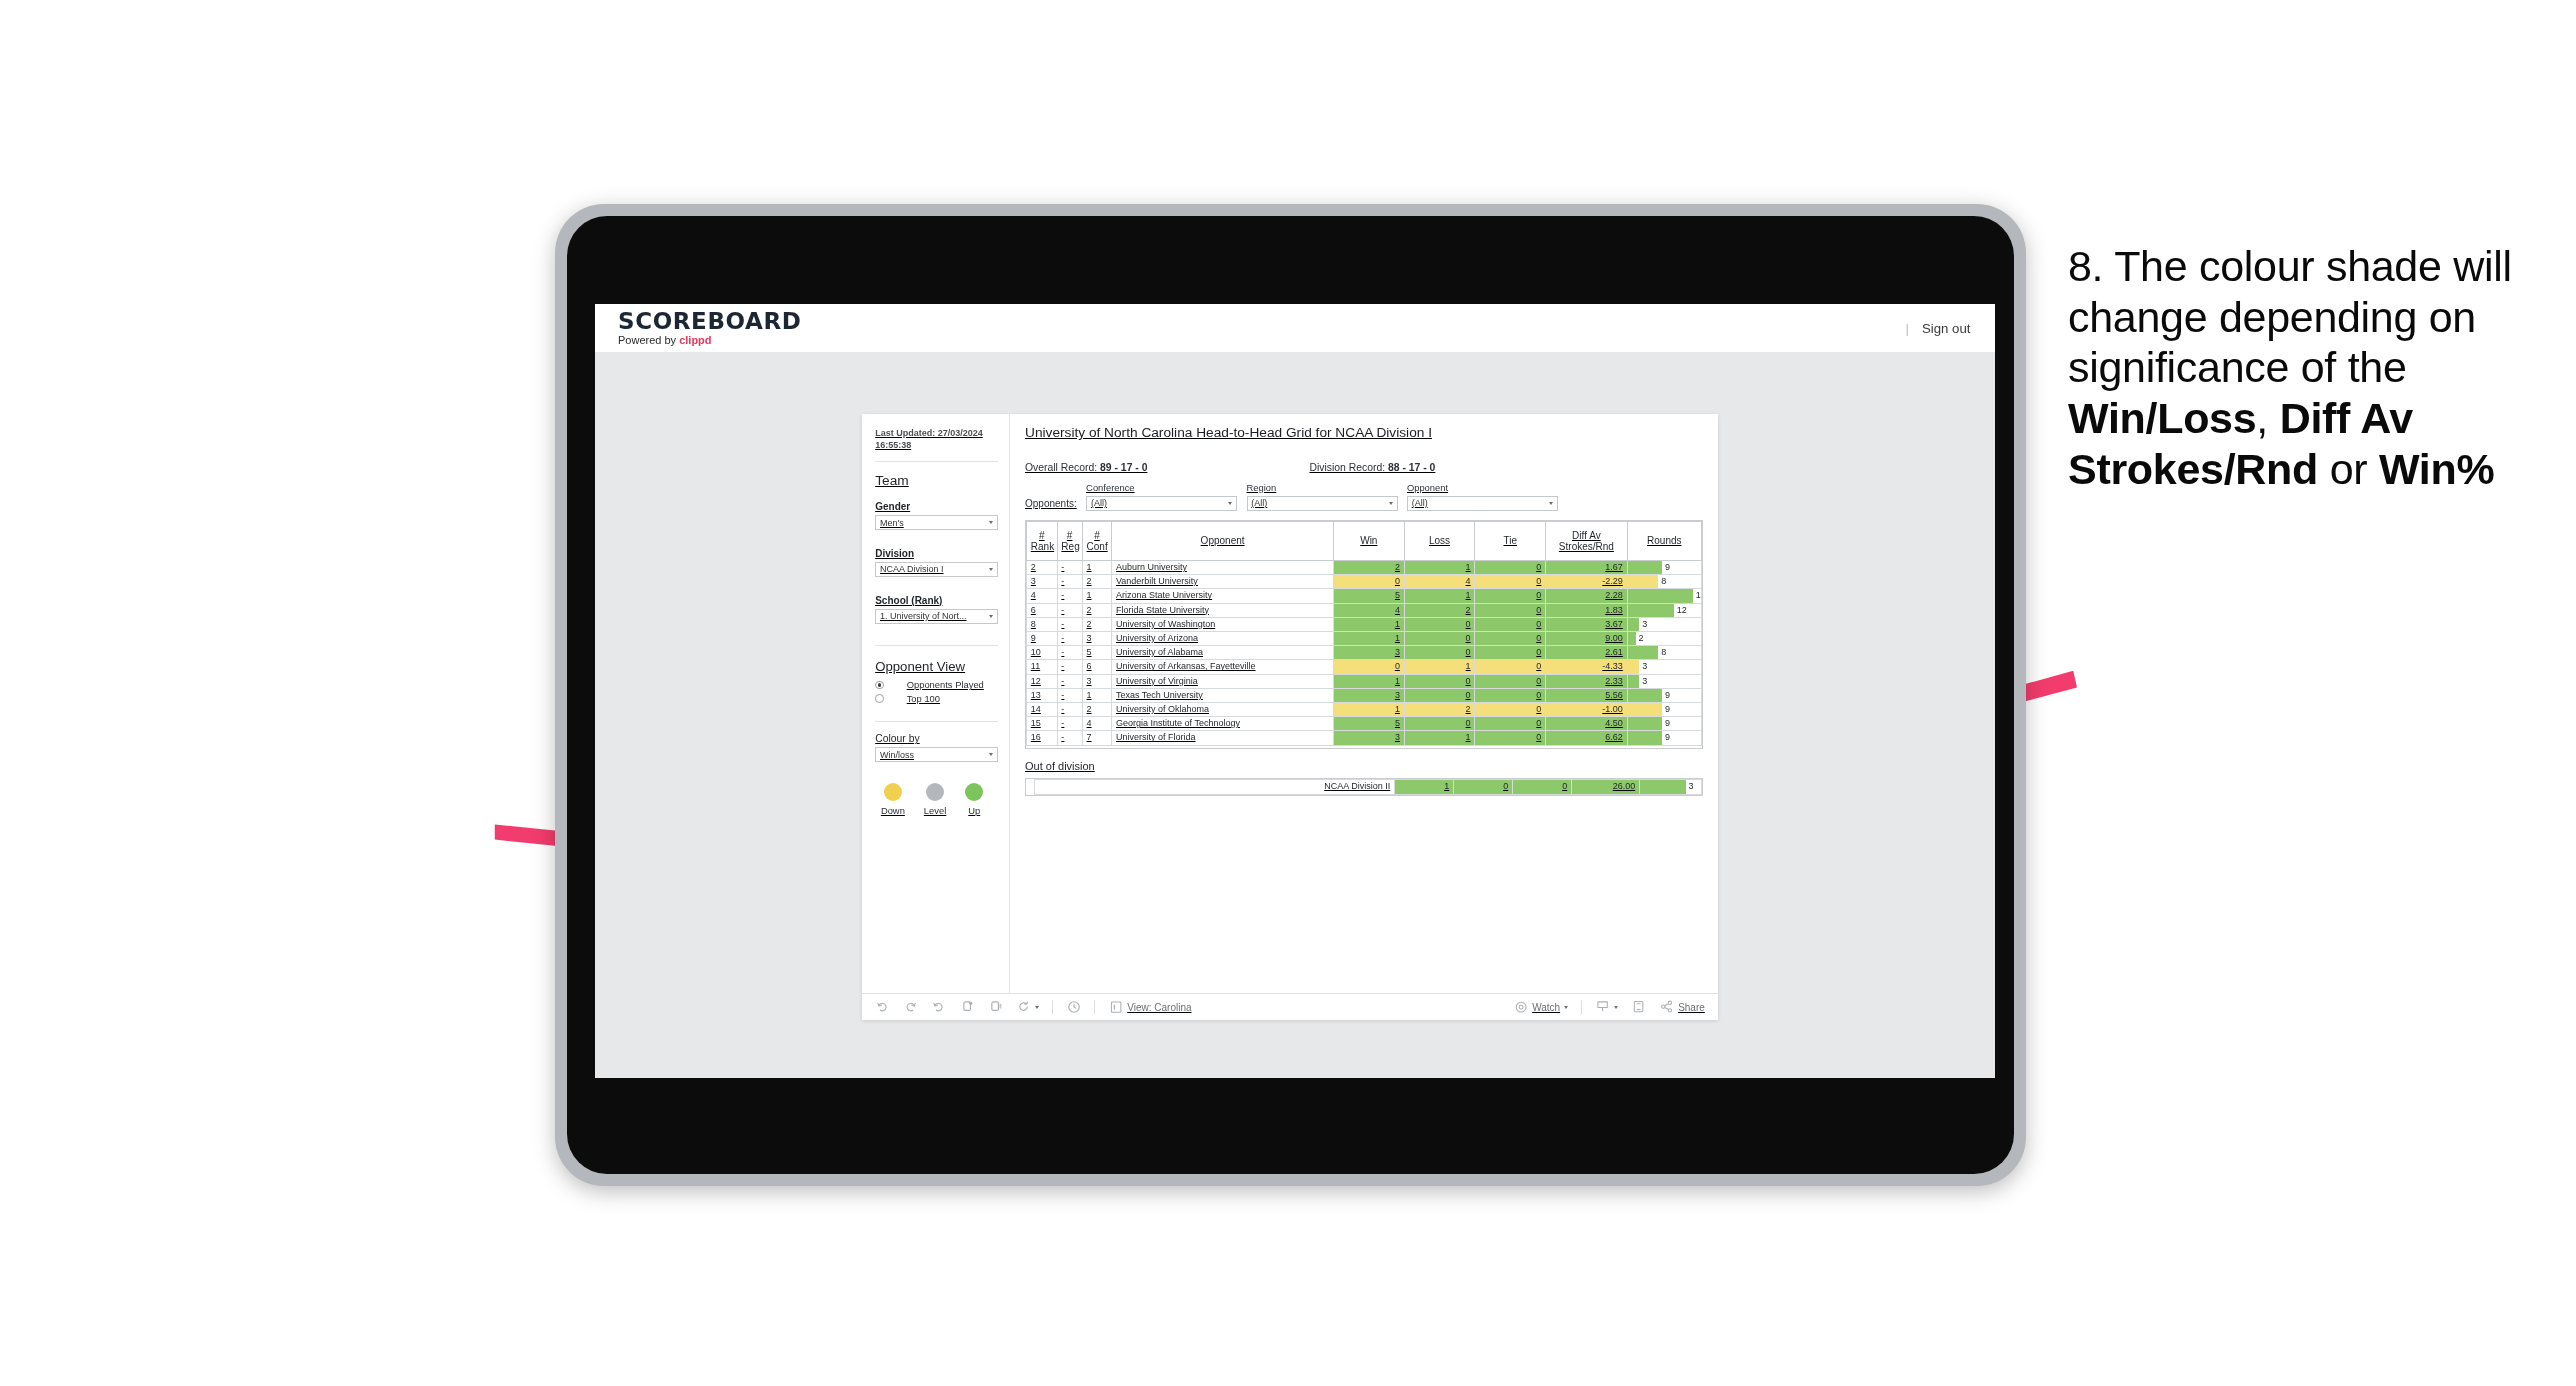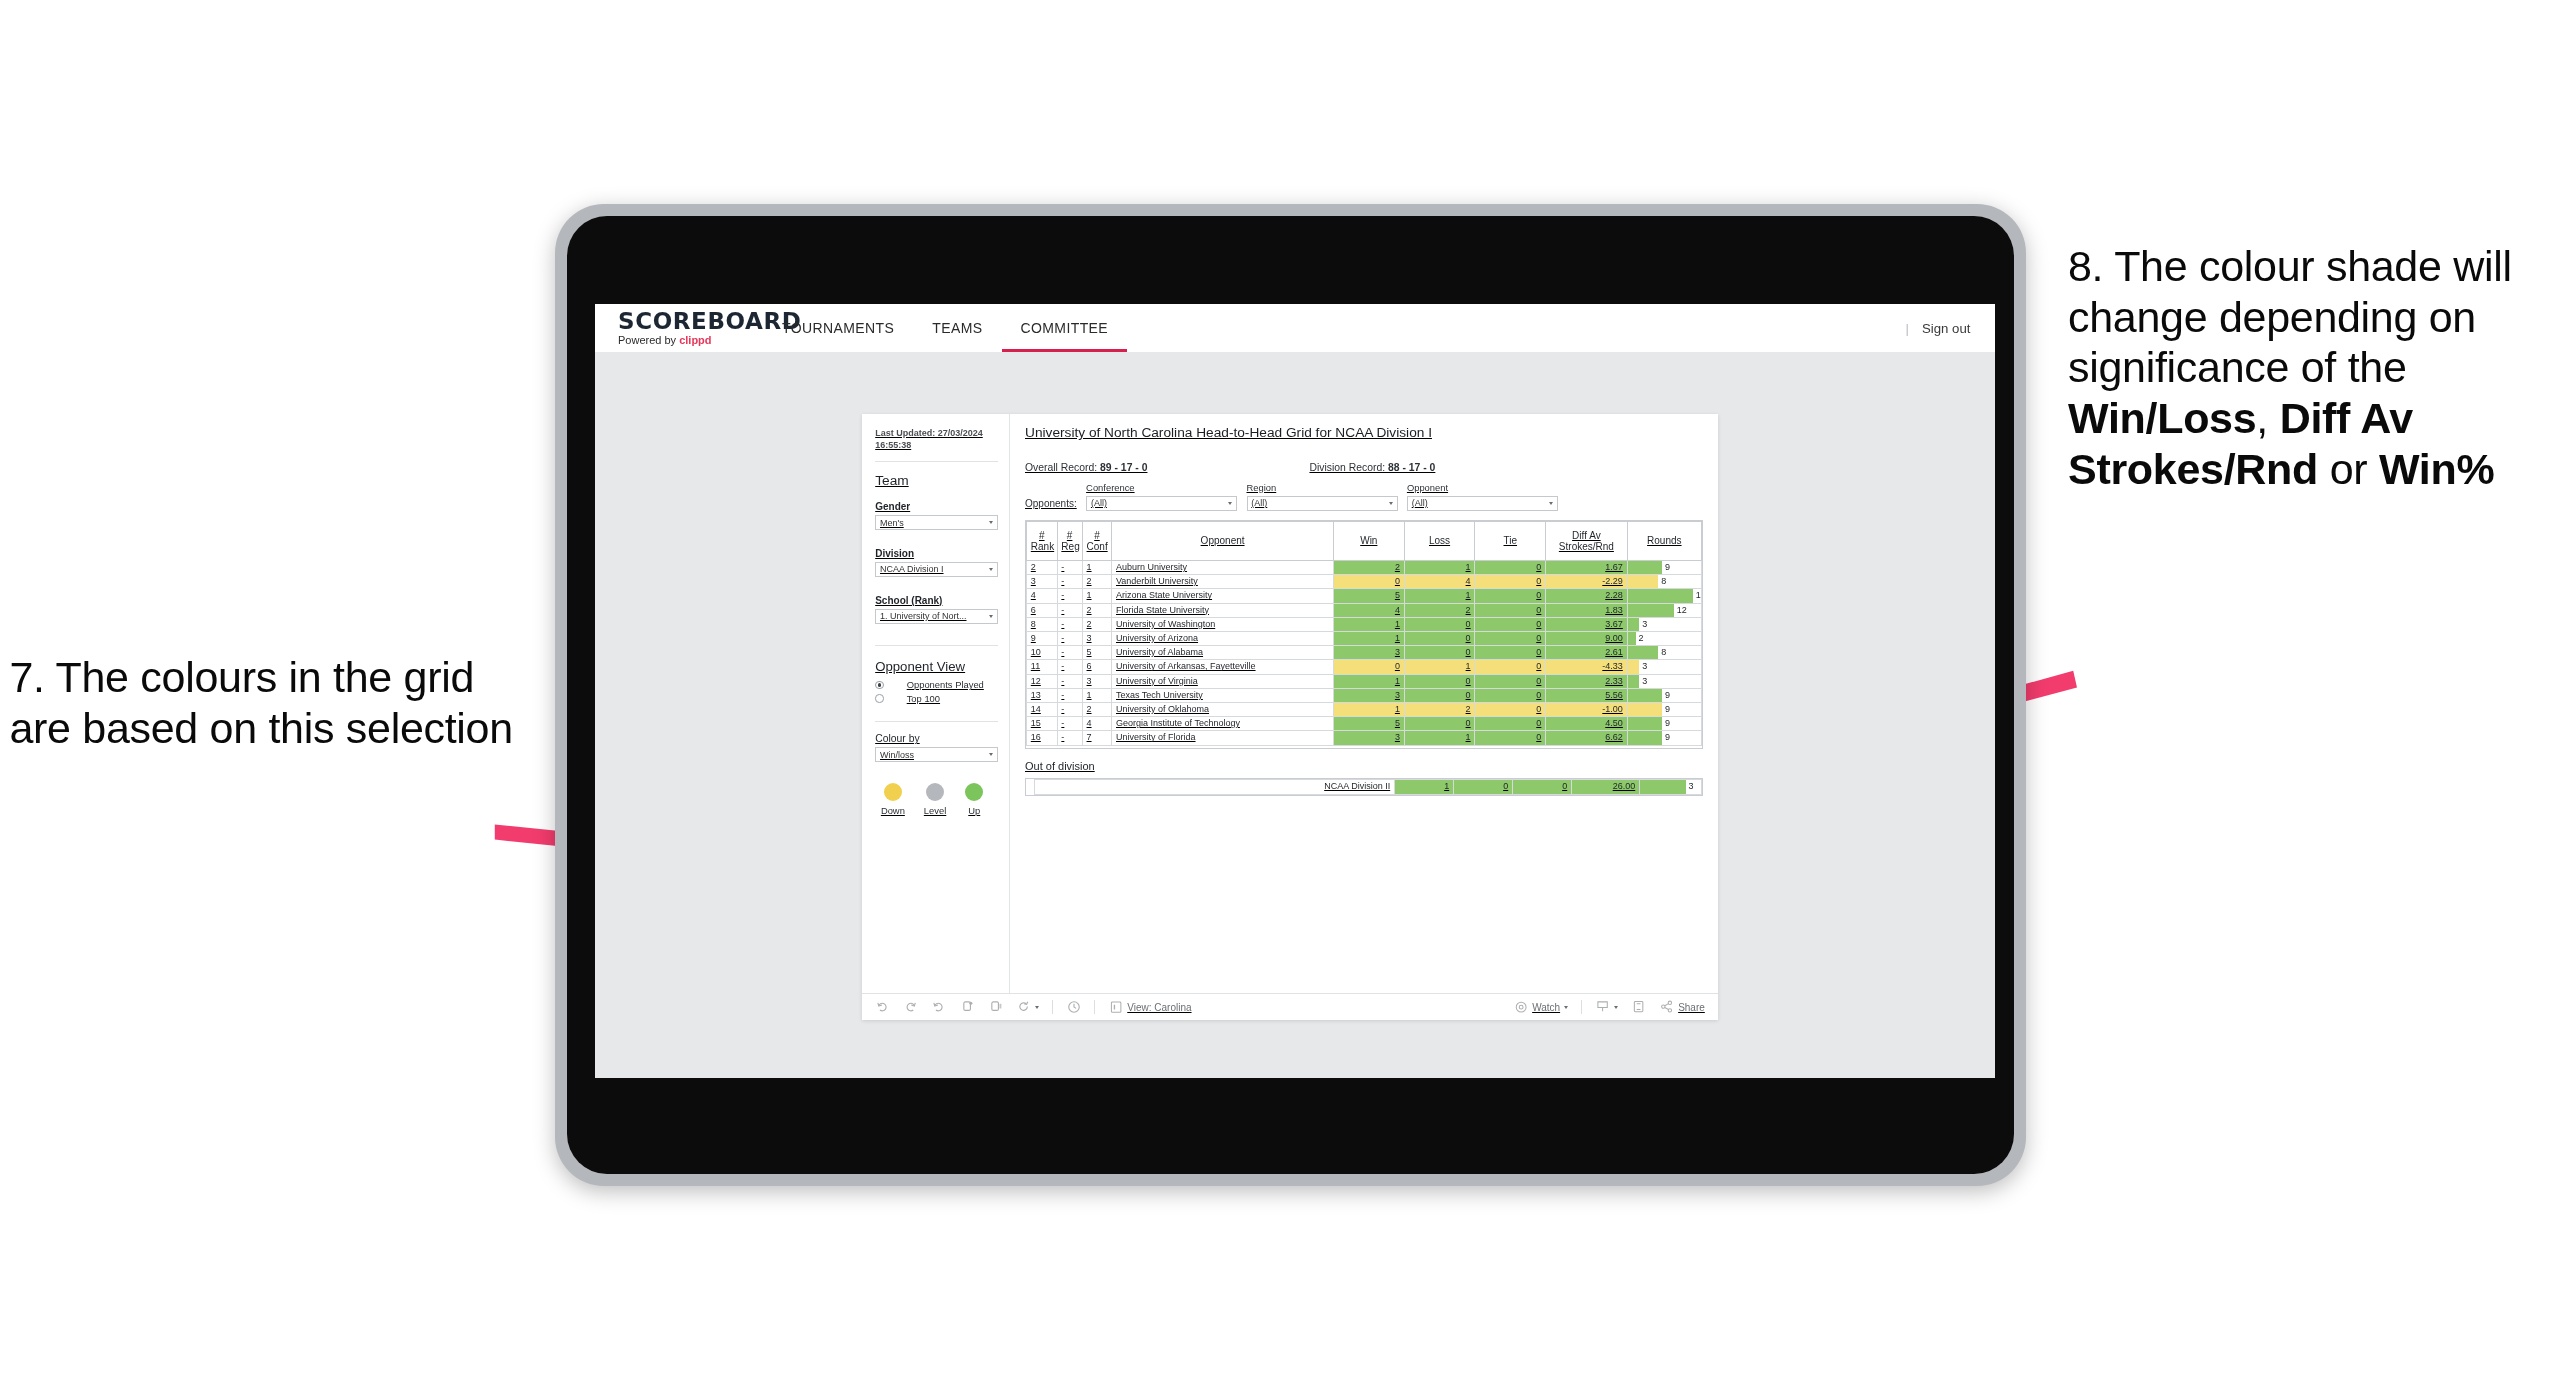--- a/index.html
+++ b/index.html
@@ -195,21 +195,20 @@
   .mini-caret {
     width:0;height:0;border-left:2.8px solid transparent;border-right:2.8px solid transparent;
     border-top:3.8px solid #6b6f73;
   }
 </style>
 </head>
 <body>
 
 <div class="stage">
 
-  <div class="anno anno-left">7. The colours in the grid are based on this selection</div>
 
   <svg class="arrow" style="left:491px; top:798px;" width="340" height="104" viewBox="0 0 360 110">
     <path d="M4 28 L300 58 L300 40 L352 66 L300 92 L300 74 L4 44 Z" fill="#F23C6D"></path>
   </svg>
 
   <div class="anno anno-right">
     <span>8. The colour shade will change depending on significance of the </span><b>Win/Loss</b><span>, </span><b>Diff Av Strokes/Rnd</b><span> or </span><b>Win%</b>
   </div>
 
   <svg class="arrow" style="left:1662px; top:661px;" width="415" height="123" viewBox="0 0 440 130">
@@ -219,25 +218,20 @@
   <div class="tablet">
     <div class="tablet-inner"></div>
   </div>
 
   <div class="screen">
 
     <div class="topnav">
       <div class="brand">
         <div class="brand-title">SCOREBOARD</div>
         <div class="brand-sub"><span>Powered by </span><span class="clippd">clippd</span></div>
-      </div>
-      <div class="topnav-items">
-        <div class="topnav-item">TOURNAMENTS</div>
-        <div class="topnav-item">TEAMS</div>
-        <div class="topnav-item active">COMMITTEE</div>
       </div>
       <div class="topnav-right">
         <span class="vdiv">|</span>
         <span>Sign out</span>
       </div>
     </div>
 
 
     <div class="viz-wrap">
       <div class="viz-body">

